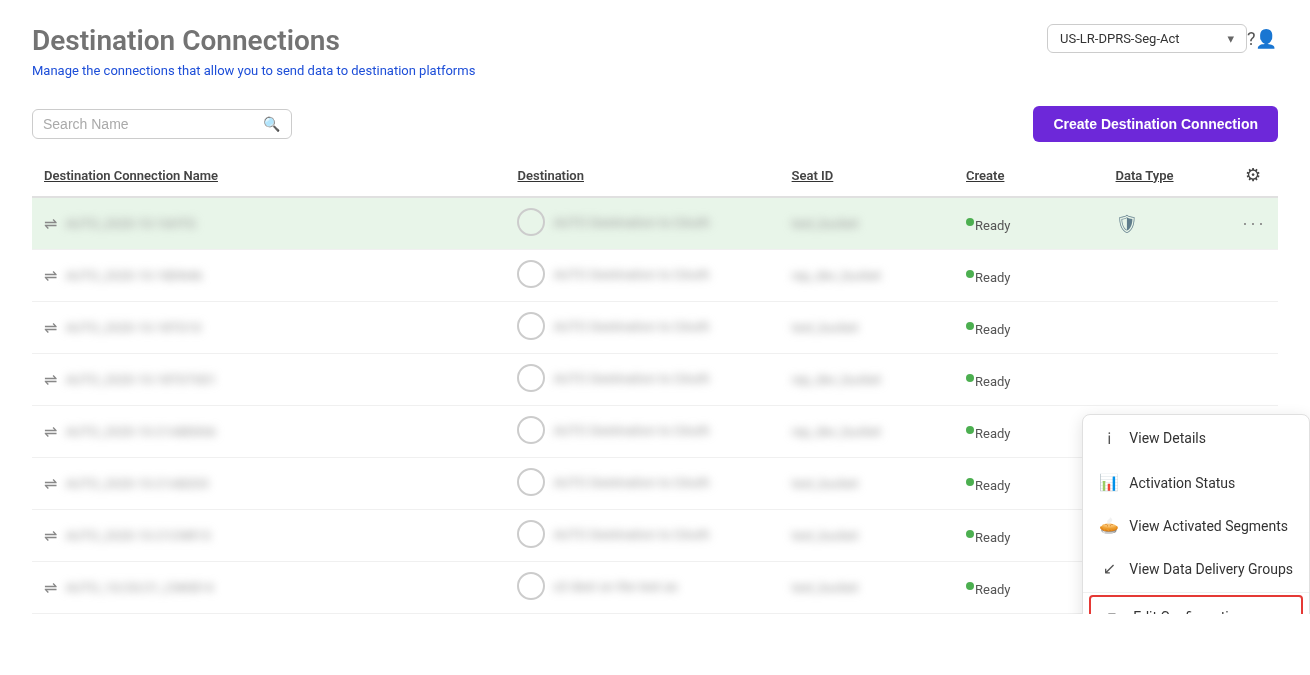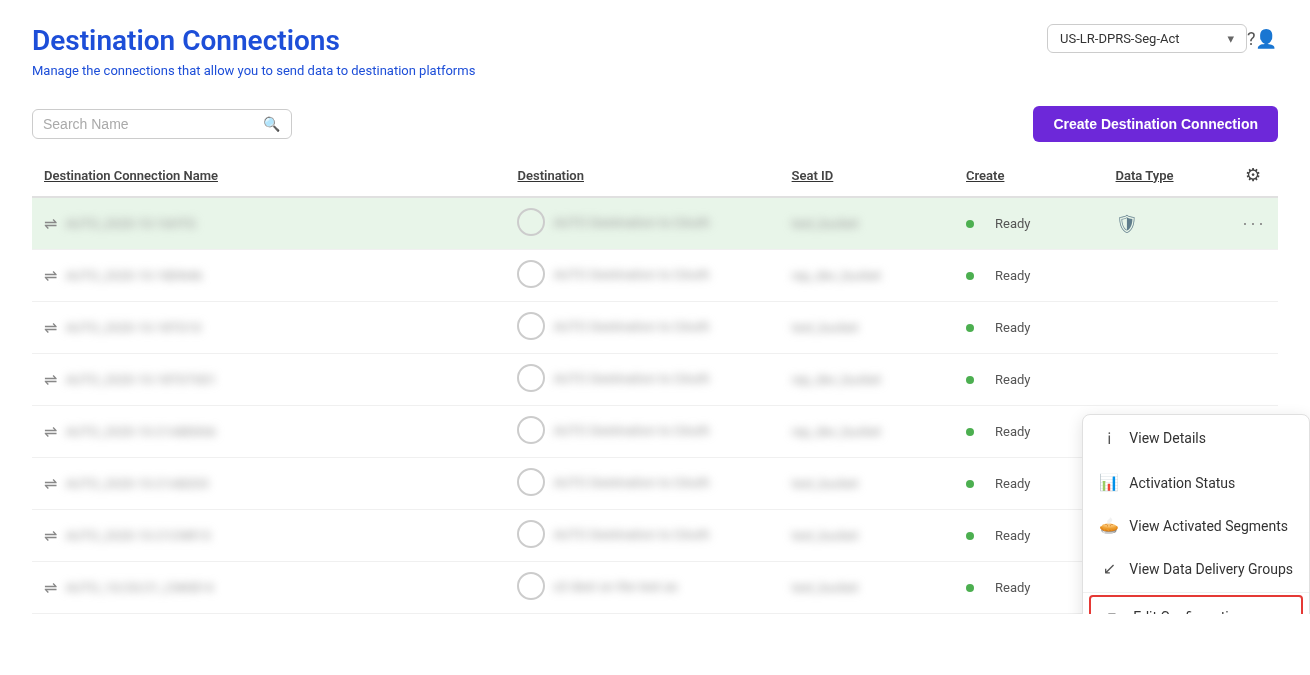--- a/index.html
+++ b/index.html
@@ -1,19 +1,19 @@
 <!DOCTYPE html>
 <html><head>
   <meta charset="utf-8">
   <style>
     * { box-sizing: border-box; margin: 0; padding: 0; }
     body { font-family: -apple-system, BlinkMacSystemFont, 'Segoe UI', Roboto, sans-serif; background: #fff; color: #333; font-size: 14px; }
 
     .header { padding: 24px 32px 16px; display: flex; justify-content: space-between; align-items: flex-start; }
-    .header-left h1 { font-size: 28px; font-weight: 600; color: #1d4ed8; margin-bottom: 6px; }
+    .header-left h1 { font-size: 28px; font-weight: 600; color: #737373; margin-bottom: 6px; }
     .header-left p { font-size: 13px; color: #1d4ed8; }
     .header-right { display: flex; align-items: center; gap: 0; }
 
     .org-dropdown { display: flex; align-items: center; border: 1px solid #ccc; border-radius: 6px; padding: 6px 12px; font-size: 13px; color: #333; background: #fff; cursor: pointer; gap: 8px; min-width: 200px; }
     .org-dropdown .chevron { margin-left: auto; color: #666; }
     .header-icon { font-size: 18px; color: #555; cursor: pointer; }
 
     .toolbar { padding: 12px 32px; display: flex; justify-content: space-between; align-items: center; }
     .search-box { display: flex; align-items: center; border: 1px solid #ccc; border-radius: 6px; padding: 6px 10px; gap: 6px; width: 260px; }
     .search-box input { border: none; outline: none; font-size: 14px; color: #333; width: 100%; background: transparent; }
@@ -30,21 +30,21 @@
     tbody tr.highlighted { background: #e8f5e9; }
     tbody td { padding: 10px 12px; font-size: 13px; color: #555; vertical-align: middle; }
 
     .blurred { filter: blur(4px); user-select: none; color: #999; }
 
     .dest-icon { display: inline-flex; align-items: center; gap: 8px; }
     .conn-icon { color: #888; font-size: 16px; }
 
     .circle-icon { width: 28px; height: 28px; border-radius: 50%; border: 2px solid #ccc; display: inline-flex; align-items: center; justify-content: center; color: #ccc; font-size: 12px; background: transparent; }
 
-    .status-dot { display: inline-flex; align-items: center; gap: 21px; }
+    .status-dot { display: inline-flex; gap: 1px; }
     .dot { width: 8px; height: 8px; border-radius: 50%; background: #4caf50; }
 
     .shield-icon { color: #607d8b; font-size: 18px; }
 
     .gear-col { width: 40px; text-align: center; }
     .gear-btn { background: none; border: none; cursor: pointer; font-size: 18px; color: #444; }
 
     .more-btn { background: none; border: none; cursor: pointer; font-size: 18px; color: #888; letter-spacing: 2px; }
 
     .actions-col { width: 50px; text-align: right; position: relative; }

